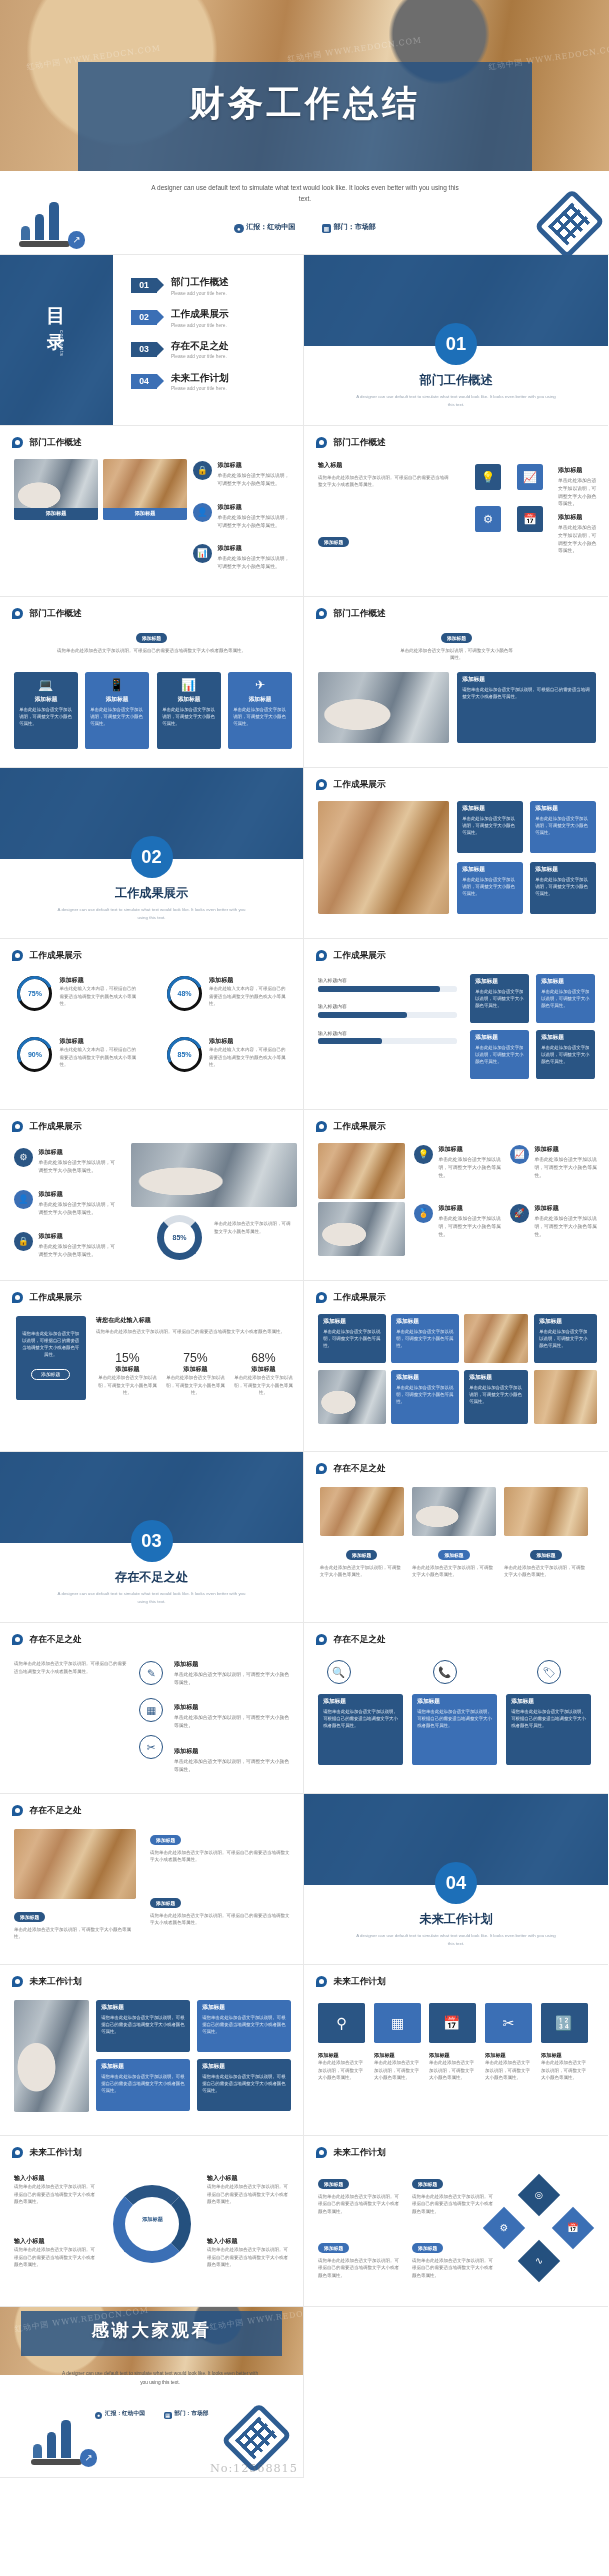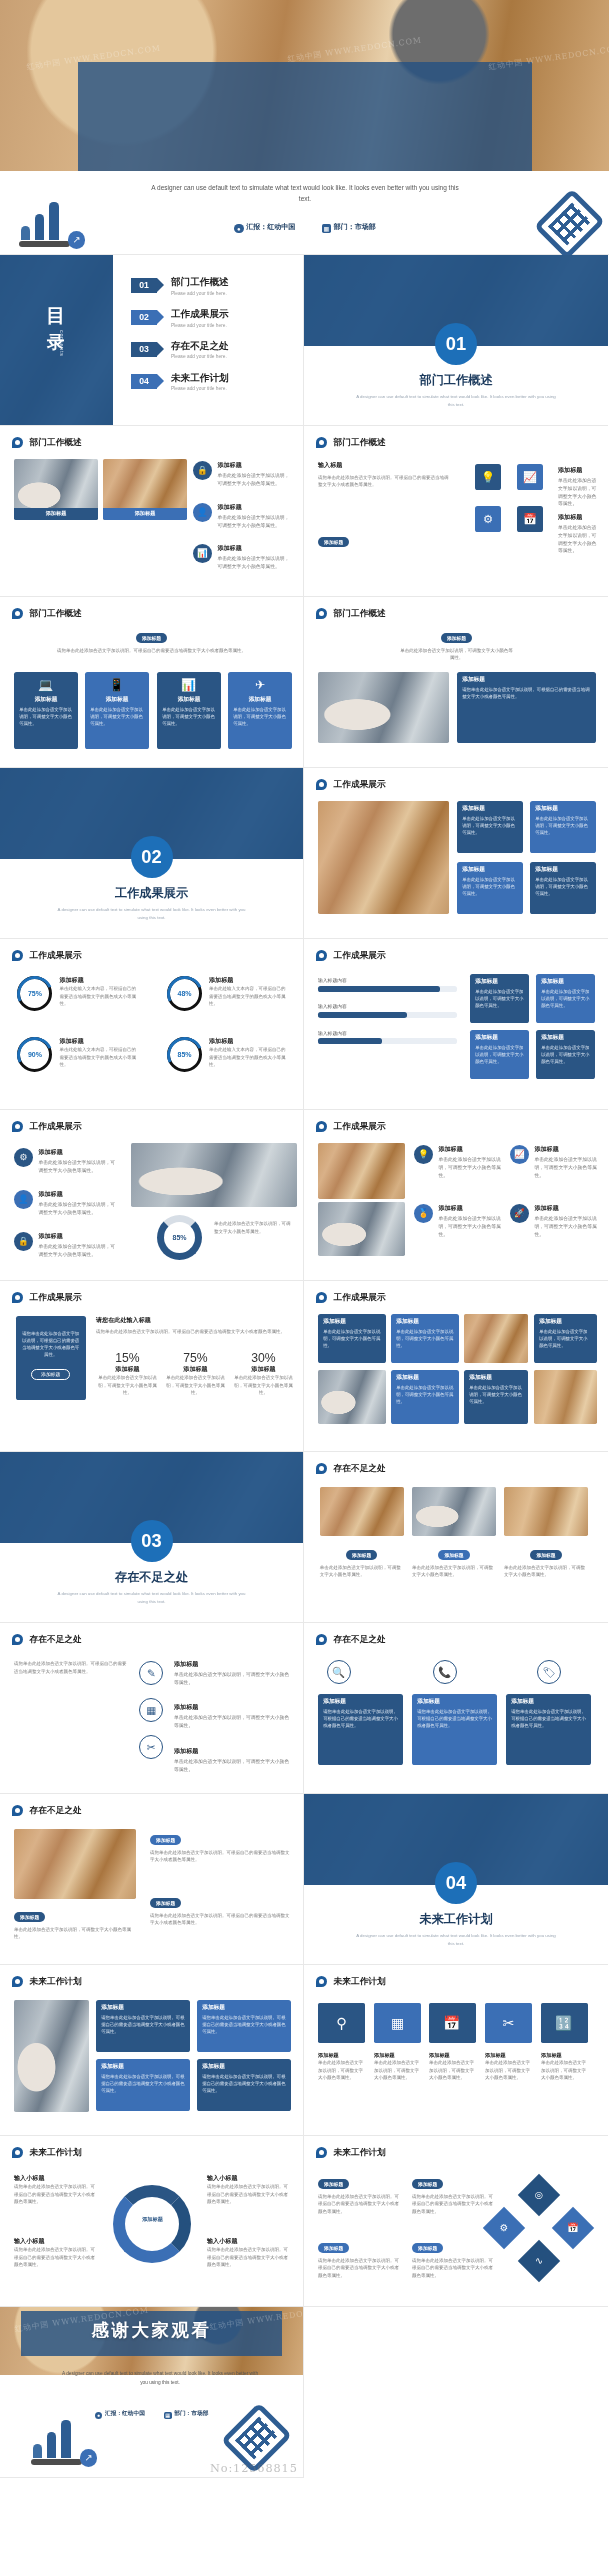--- a/index.html
+++ b/index.html
@@ -200,20 +200,21 @@
   .no{ position:absolute; right:5.2px; bottom:1.7px; font-size:11.3px;
        color:rgba(120,120,120,.45); font-family:"DejaVu Serif",serif; letter-spacing:0.9px; }
 </style>
 </head>
 <body>
 
 <div class="page">
 
   <div class="cover photo desk">
     <div class="band"></div>
+    <h1>财务工作总结</h1>
     <div class="wm" style="left:26px;top:52px;">红动中国 WWW.REDOCN.COM</div>
     <div class="wm" style="left:287px;top:44px;">红动中国 WWW.REDOCN.COM</div>
     <div class="wm" style="left:488px;top:52px;">红动中国 WWW.REDOCN.COM</div>
   </div>
 
   <div class="subslide">
     <div class="eng">A designer can use default text to simulate what text would look like. It looks even better with you using this text.</div>
     <div class="meta">
       <span><i class="badge-ic">●</i><b>汇报：红动中国</b></span>
       <span><i class="badge-ic sq">▦</i><b>部门：市场部</b></span>
@@ -591,21 +592,21 @@
         <div class="num3">15%</div>
         <div class="ttlcn" style="text-align:center">添加标题</div>
         <div class="smallcn" style="text-align:center">单击此处添加合适文字加以说明，可调整文字大小颜色等属性。</div>
       </div>
       <div style="position:absolute;left:164px;top:70px;width:63px;">
         <div class="num3">75%</div>
         <div class="ttlcn" style="text-align:center">添加标题</div>
         <div class="smallcn" style="text-align:center">单击此处添加合适文字加以说明，可调整文字大小颜色等属性。</div>
       </div>
       <div style="position:absolute;left:232px;top:70px;width:63px;">
-        <div class="num3">30%</div>
+        <div class="num3">68%</div>
         <div class="ttlcn" style="text-align:center">添加标题</div>
         <div class="smallcn" style="text-align:center">单击此处添加合适文字加以说明，可调整文字大小颜色等属性。</div>
       </div>
     </div>
 
     <div class="slide">
       <div class="hd">
         <span class="dot"></span>
         <span class="h">工作成果展示</span>
       </div>

